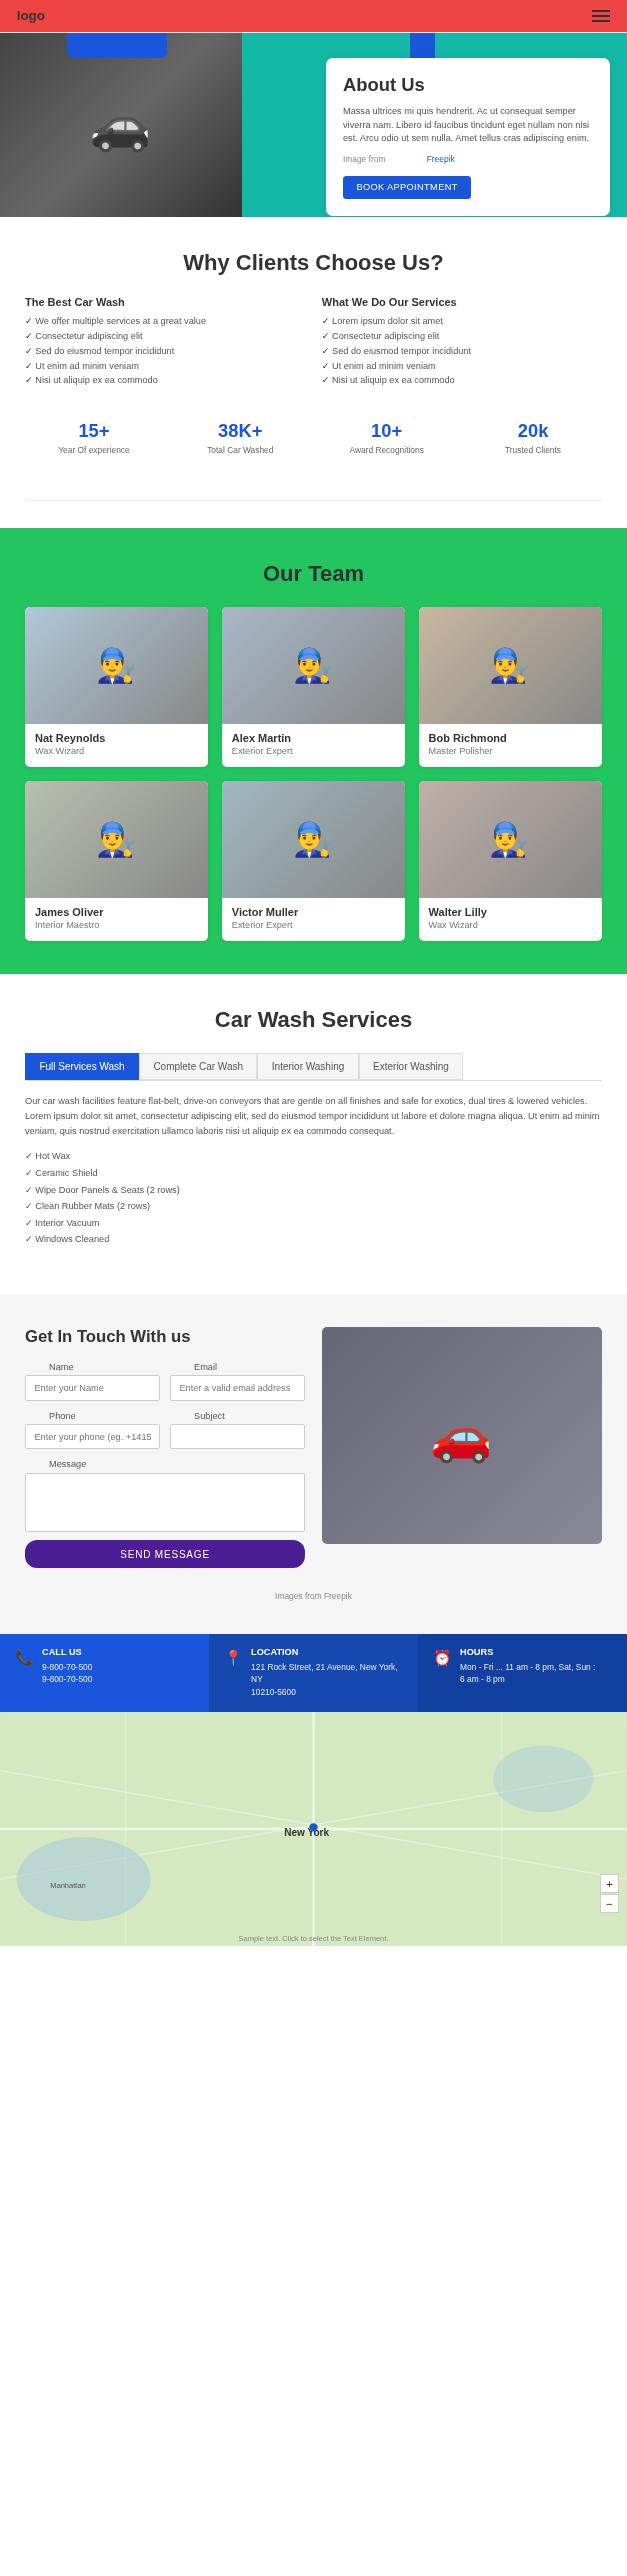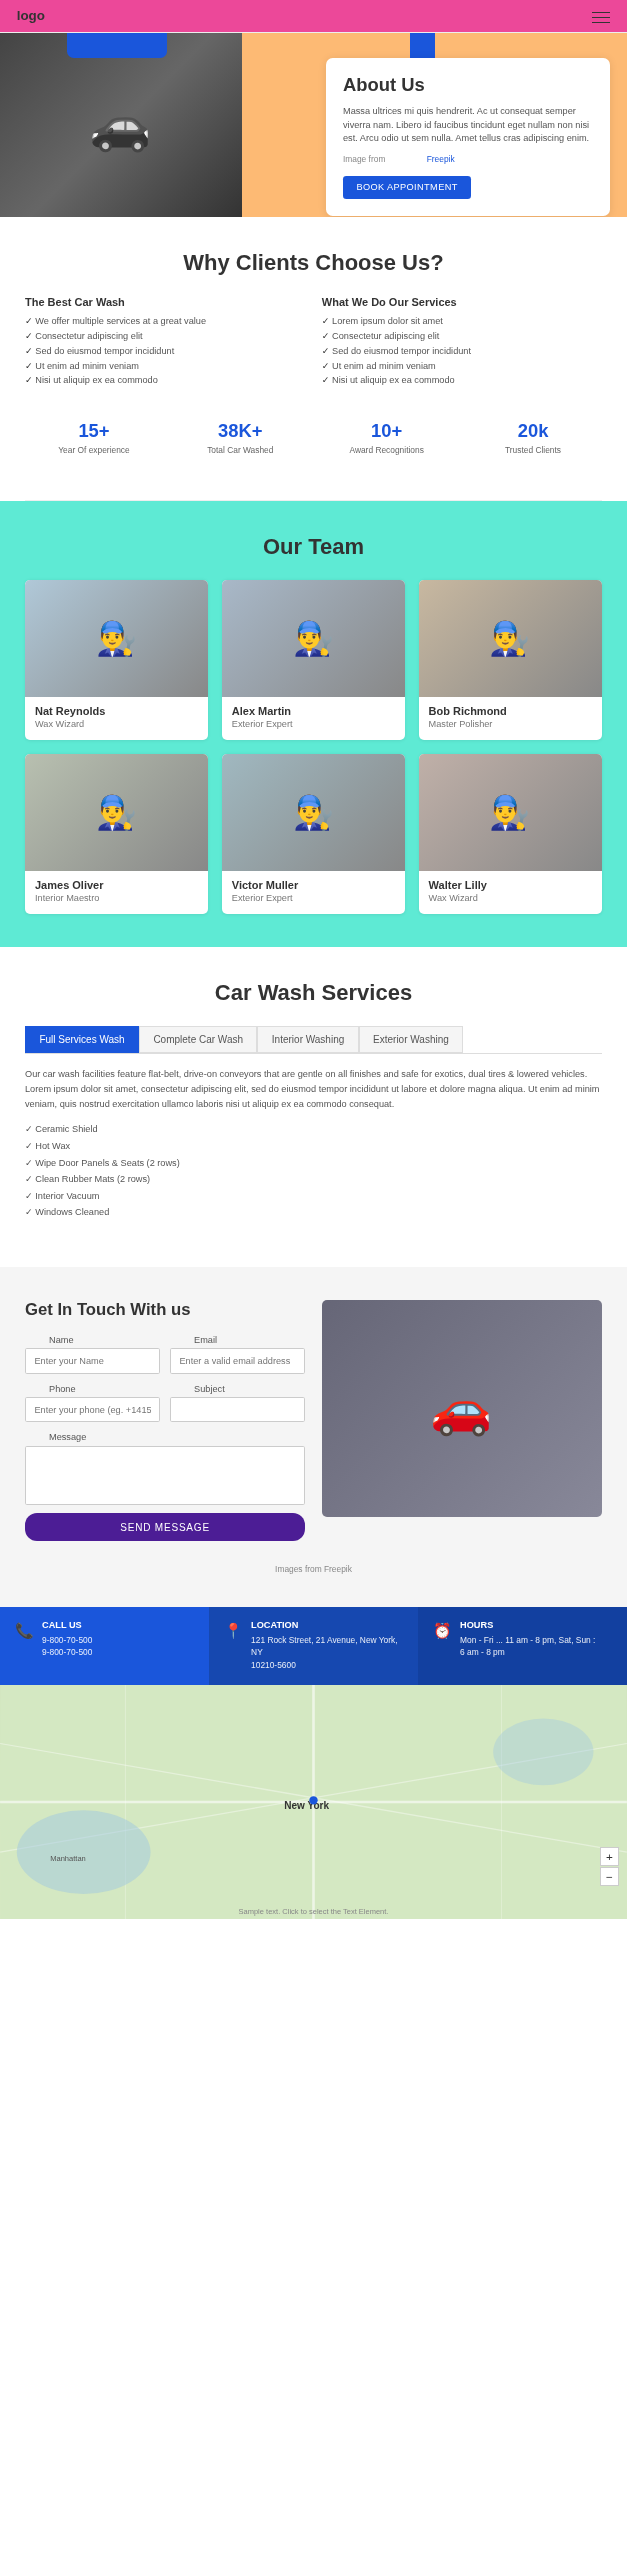--- a/index.html
+++ b/index.html
@@ -1,25 +1,25 @@
 <!DOCTYPE html>
 <html style="font-size:13.4px"><head>
   <meta charset="utf-8">
   <style>
     * { box-sizing: border-box; margin: 0; padding: 0; }
     body { font-family: Arial, sans-serif; width: 627px; background: #fff; color: #333; }
 
     
-    .header { display: flex; justify-content: space-between; align-items: flex-end; padding: 8.4px 16.7px; background: #ec4899; border-bottom: 0.8px solid #eee; }
+    .header { display: flex; justify-content: space-between; align-items: center; padding: 8.4px 16.7px; background: #ef4444; border-bottom: 0.8px solid #eee; }
     .logo { font-weight: bold; font-size: 13.4px; color: #333; }
     .hamburger { display: flex; flex-direction: column; gap: 3.3px; cursor: pointer; }
     .hamburger span { width: 18.4px; height: 1.7px; background: #333; display: block; }
 
     
-    .hero { position: relative; background: #fdba74; height: 184px; overflow: hidden; }
+    .hero { position: relative; background: #14b8a6; height: 184px; overflow: hidden; }
     .hero-img-box { position: absolute; left: 0; top: 0; width: 242px; height: 184px; background: #555; overflow: hidden; }
     .hero-img-placeholder { width: 100%; height: 100%; background: linear-gradient(135deg, #444 0%, #666 50%, #333 100%); display: flex; align-items: center; justify-content: center; }
     .hero-img-placeholder::after { content: '🚗'; font-size: 50px; filter: grayscale(1); }
     .hero-blue-top { position: absolute; left: 67px; top: 0; width: 100px; height: 25px; background: #1a56db; border-radius: 0 0 6.7px 6.7px; }
     .hero-blue-right { position: absolute; right: 192px; top: 0; width: 25px; height: 67px; background: #1a56db; border-radius: 0 0 6.7px 6.7px; }
     .hero-about-card { position: absolute; right: 16.7px; top: 25px; width: 284px; background: #fff; border-radius: 6.7px; padding: 16.7px; box-shadow: 0 1.7px 8.4px rgba(0,0,0,0.1); }
     .hero-about-card h2 { font-size: 18.4px; font-weight: bold; margin-bottom: 8.4px; }
     .hero-about-card p { font-size: 9.2px; color: #555; line-height: 1.5; margin-bottom: 6.7px; }
     .hero-about-card .img-from { font-size: 8.4px; color: #888; margin-bottom: 10px; }
     .hero-about-card .img-from a { color: #1a56db; text-decoration: none; padding-left: 39px; }
@@ -32,21 +32,21 @@
     .why-col h4 { font-size: 11px; font-weight: bold; margin-bottom: 6.7px; }
     .why-col p, .why-col li { font-size: 9.2px; color: #555; line-height: 1.6; }
     .why-col ul { list-style: none; padding: 0; }
     .why-col ul li::before { content: '✓ '; color: #333; }
     .stats-grid { display: grid; grid-template-columns: repeat(4, 1fr); gap: 8.4px; margin-top: 20px; }
     .stat-box { text-align: center; padding: 11.7px 6.7px; }
     .stat-num { font-size: 18.4px; font-weight: bold; color: #1a56db; }
     .stat-label { font-size: 8.4px; color: #666; margin-top: 3.3px; }
 
     
-    .team-section { background: #5eead4; padding: 33px 25px; }
+    .team-section { background: #22c55e; padding: 33px 25px; margin-top: 27px; }
     .team-grid { display: grid; grid-template-columns: repeat(3, 1fr); gap: 13.4px; }
     .team-card { background: #fff; border-radius: 5px; overflow: hidden; box-shadow: 0 0.8px 3.3px rgba(0,0,0,0.08); }
     .team-img-placeholder { width: 100%; height: 117px; background: linear-gradient(135deg, #aaa 0%, #888 100%); display: flex; align-items: center; justify-content: center; font-size: 33px; }
     .team-info { padding: 8.4px 10px 11.7px; }
     .team-name { font-size: 11px; font-weight: bold; }
     .team-role { font-size: 9.2px; color: #777; margin-top: 1.7px; }
 
     
     .services-section { padding: 33px 25px; }
     .tabs { display: flex; gap: 0; margin-bottom: 0; border-bottom: 1.7px solid #ddd; }
@@ -216,22 +216,22 @@
   <h2 class="section-title">Car Wash Services</h2>
   <div class="tabs" id="service-tabs">
       <div class="tab active">Full Services Wash</div>
       <div class="tab">Complete Car Wash</div>
       <div class="tab">Interior Washing</div>
       <div class="tab">Exterior Washing</div>
     </div>
   <div class="service-content">
     <p>Our car wash facilities feature flat-belt, drive-on conveyors that are gentle on all finishes and safe for exotics, dual tires &amp; lowered vehicles. Lorem ipsum dolor sit amet, consectetur adipiscing elit, sed do eiusmod tempor incididunt ut labore et dolore magna aliqua. Ut enim ad minim veniam, quis nostrud exercitation ullamco laboris nisi ut aliquip ex ea commodo consequat.</p>
     <ul class="service-list" id="service-list">
+        <li>Hot Wax</li>
         <li>Ceramic Shield</li>
-        <li>Hot Wax</li>
         <li>Wipe Door Panels &amp; Seats (2 rows)</li>
         <li>Clean Rubber Mats (2 rows)</li>
         <li>Interior Vacuum</li>
         <li>Windows Cleaned</li>
       </ul>
   </div>
 </section>
 
 <section class="contact-section">
   <div class="contact-grid">

